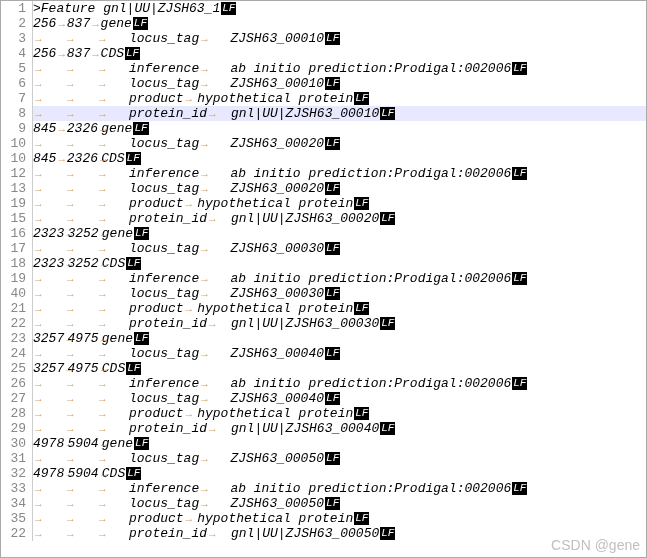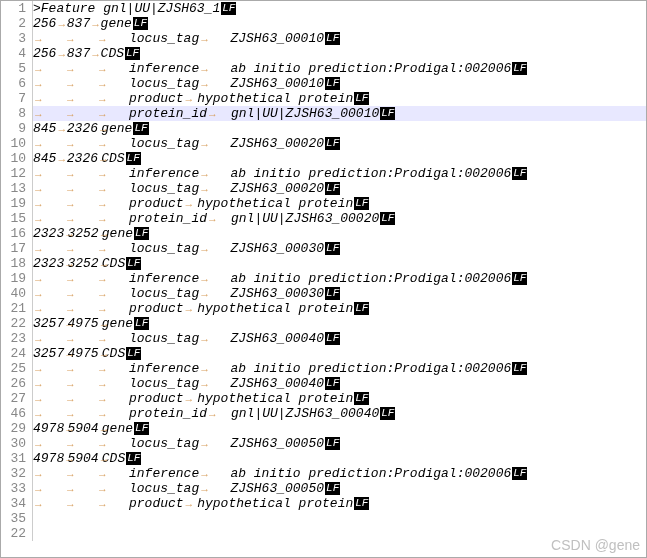--- a/index.html
+++ b/index.html
@@ -84,21 +84,21 @@
       <div>18</div>
       <div>19</div>
       <div>40</div>
       <div>21</div>
       <div>22</div>
       <div>23</div>
       <div>24</div>
       <div>25</div>
       <div>26</div>
       <div>27</div>
-      <div>46</div>
+      <div>28</div>
       <div>29</div>
       <div>30</div>
       <div>31</div>
       <div>32</div>
       <div>33</div>
       <div>34</div>
       <div>35</div>
       <div>22</div>
     </div>
   <div class="lines" id="lines">
@@ -116,29 +116,31 @@
       <div class="line"><span class="tab" style="width: 32px;">&nbsp;</span><span class="tab" style="width: 32px;">&nbsp;</span><span class="tab" style="width: 32px;">&nbsp;</span><span>inference</span><span class="tab" style="width: 31.2px;">&nbsp;</span><span>ab initio prediction:Prodigal:002006</span><span class="lf">LF</span></div>
       <div class="line"><span class="tab" style="width: 32px;">&nbsp;</span><span class="tab" style="width: 32px;">&nbsp;</span><span class="tab" style="width: 32px;">&nbsp;</span><span>locus_tag</span><span class="tab" style="width: 31.2px;">&nbsp;</span><span>ZJSH63_00020</span><span class="lf">LF</span></div>
       <div class="line"><span class="tab" style="width: 32px;">&nbsp;</span><span class="tab" style="width: 32px;">&nbsp;</span><span class="tab" style="width: 32px;">&nbsp;</span><span>product</span><span class="tab" style="width: 13.6px;">&nbsp;</span><span>hypothetical protein</span><span class="lf">LF</span></div>
       <div class="line"><span class="tab" style="width: 32px;">&nbsp;</span><span class="tab" style="width: 32px;">&nbsp;</span><span class="tab" style="width: 32px;">&nbsp;</span><span>protein_id</span><span class="tab" style="width: 24px;">&nbsp;</span><span>gnl|UU|ZJSH63_00020</span><span class="lf">LF</span></div>
       <div class="line"><span>2323</span><span class="tab" style="width: 3.2px;">&nbsp;</span><span>3252</span><span class="tab" style="width: 3.2px;">&nbsp;</span><span>gene</span><span class="lf">LF</span></div>
       <div class="line"><span class="tab" style="width: 32px;">&nbsp;</span><span class="tab" style="width: 32px;">&nbsp;</span><span class="tab" style="width: 32px;">&nbsp;</span><span>locus_tag</span><span class="tab" style="width: 31.2px;">&nbsp;</span><span>ZJSH63_00030</span><span class="lf">LF</span></div>
       <div class="line"><span>2323</span><span class="tab" style="width: 3.2px;">&nbsp;</span><span>3252</span><span class="tab" style="width: 3.2px;">&nbsp;</span><span>CDS</span><span class="lf">LF</span></div>
       <div class="line"><span class="tab" style="width: 32px;">&nbsp;</span><span class="tab" style="width: 32px;">&nbsp;</span><span class="tab" style="width: 32px;">&nbsp;</span><span>inference</span><span class="tab" style="width: 31.2px;">&nbsp;</span><span>ab initio prediction:Prodigal:002006</span><span class="lf">LF</span></div>
       <div class="line"><span class="tab" style="width: 32px;">&nbsp;</span><span class="tab" style="width: 32px;">&nbsp;</span><span class="tab" style="width: 32px;">&nbsp;</span><span>locus_tag</span><span class="tab" style="width: 31.2px;">&nbsp;</span><span>ZJSH63_00030</span><span class="lf">LF</span></div>
       <div class="line"><span class="tab" style="width: 32px;">&nbsp;</span><span class="tab" style="width: 32px;">&nbsp;</span><span class="tab" style="width: 32px;">&nbsp;</span><span>product</span><span class="tab" style="width: 13.6px;">&nbsp;</span><span>hypothetical protein</span><span class="lf">LF</span></div>
+      <div class="line"><span class="tab" style="width: 32px;">&nbsp;</span><span class="tab" style="width: 32px;">&nbsp;</span><span class="tab" style="width: 32px;">&nbsp;</span><span>protein_id</span><span class="tab" style="width: 24px;">&nbsp;</span><span>gnl|UU|ZJSH63_00030</span><span class="lf">LF</span></div>
       <div class="line"><span>3257</span><span class="tab" style="width: 3.2px;">&nbsp;</span><span>4975</span><span class="tab" style="width: 3.2px;">&nbsp;</span><span>gene</span><span class="lf">LF</span></div>
       <div class="line"><span class="tab" style="width: 32px;">&nbsp;</span><span class="tab" style="width: 32px;">&nbsp;</span><span class="tab" style="width: 32px;">&nbsp;</span><span>locus_tag</span><span class="tab" style="width: 31.2px;">&nbsp;</span><span>ZJSH63_00040</span><span class="lf">LF</span></div>
       <div class="line"><span>3257</span><span class="tab" style="width: 3.2px;">&nbsp;</span><span>4975</span><span class="tab" style="width: 3.2px;">&nbsp;</span><span>CDS</span><span class="lf">LF</span></div>
       <div class="line"><span class="tab" style="width: 32px;">&nbsp;</span><span class="tab" style="width: 32px;">&nbsp;</span><span class="tab" style="width: 32px;">&nbsp;</span><span>inference</span><span class="tab" style="width: 31.2px;">&nbsp;</span><span>ab initio prediction:Prodigal:002006</span><span class="lf">LF</span></div>
       <div class="line"><span class="tab" style="width: 32px;">&nbsp;</span><span class="tab" style="width: 32px;">&nbsp;</span><span class="tab" style="width: 32px;">&nbsp;</span><span>locus_tag</span><span class="tab" style="width: 31.2px;">&nbsp;</span><span>ZJSH63_00040</span><span class="lf">LF</span></div>
       <div class="line"><span class="tab" style="width: 32px;">&nbsp;</span><span class="tab" style="width: 32px;">&nbsp;</span><span class="tab" style="width: 32px;">&nbsp;</span><span>product</span><span class="tab" style="width: 13.6px;">&nbsp;</span><span>hypothetical protein</span><span class="lf">LF</span></div>
       <div class="line"><span class="tab" style="width: 32px;">&nbsp;</span><span class="tab" style="width: 32px;">&nbsp;</span><span class="tab" style="width: 32px;">&nbsp;</span><span>protein_id</span><span class="tab" style="width: 24px;">&nbsp;</span><span>gnl|UU|ZJSH63_00040</span><span class="lf">LF</span></div>
       <div class="line"><span>4978</span><span class="tab" style="width: 3.2px;">&nbsp;</span><span>5904</span><span class="tab" style="width: 3.2px;">&nbsp;</span><span>gene</span><span class="lf">LF</span></div>
       <div class="line"><span class="tab" style="width: 32px;">&nbsp;</span><span class="tab" style="width: 32px;">&nbsp;</span><span class="tab" style="width: 32px;">&nbsp;</span><span>locus_tag</span><span class="tab" style="width: 31.2px;">&nbsp;</span><span>ZJSH63_00050</span><span class="lf">LF</span></div>
       <div class="line"><span>4978</span><span class="tab" style="width: 3.2px;">&nbsp;</span><span>5904</span><span class="tab" style="width: 3.2px;">&nbsp;</span><span>CDS</span><span class="lf">LF</span></div>
       <div class="line"><span class="tab" style="width: 32px;">&nbsp;</span><span class="tab" style="width: 32px;">&nbsp;</span><span class="tab" style="width: 32px;">&nbsp;</span><span>inference</span><span class="tab" style="width: 31.2px;">&nbsp;</span><span>ab initio prediction:Prodigal:002006</span><span class="lf">LF</span></div>
       <div class="line"><span class="tab" style="width: 32px;">&nbsp;</span><span class="tab" style="width: 32px;">&nbsp;</span><span class="tab" style="width: 32px;">&nbsp;</span><span>locus_tag</span><span class="tab" style="width: 31.2px;">&nbsp;</span><span>ZJSH63_00050</span><span class="lf">LF</span></div>
       <div class="line"><span class="tab" style="width: 32px;">&nbsp;</span><span class="tab" style="width: 32px;">&nbsp;</span><span class="tab" style="width: 32px;">&nbsp;</span><span>product</span><span class="tab" style="width: 13.6px;">&nbsp;</span><span>hypothetical protein</span><span class="lf">LF</span></div>
+      <div class="line"><span class="tab" style="width: 32px;">&nbsp;</span><span class="tab" style="width: 32px;">&nbsp;</span><span class="tab" style="width: 32px;">&nbsp;</span><span>protein_id</span><span class="tab" style="width: 24px;">&nbsp;</span><span>gnl|UU|ZJSH63_00050</span><span class="lf">LF</span></div>
     </div>
 </div>
 
 <div class="watermark">CSDN @gene</div>
 
 </body></html>

